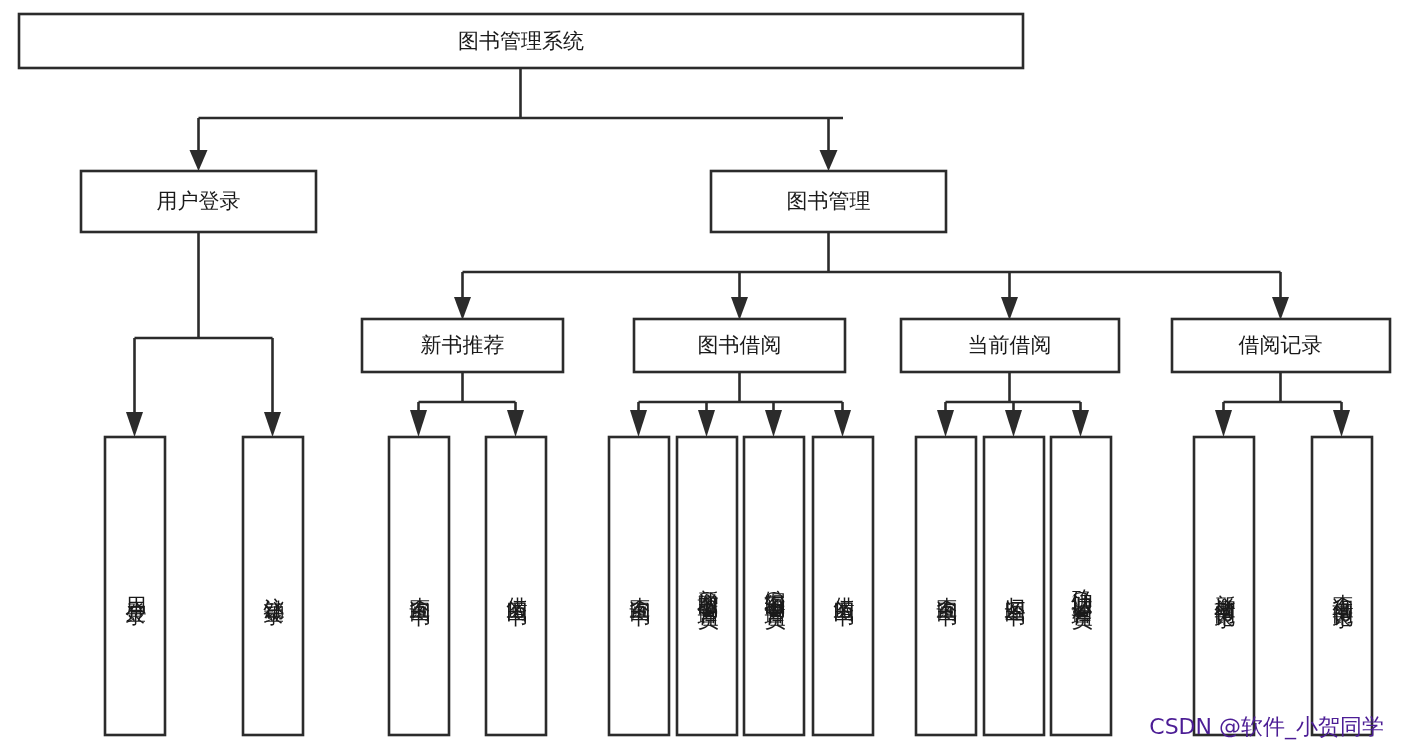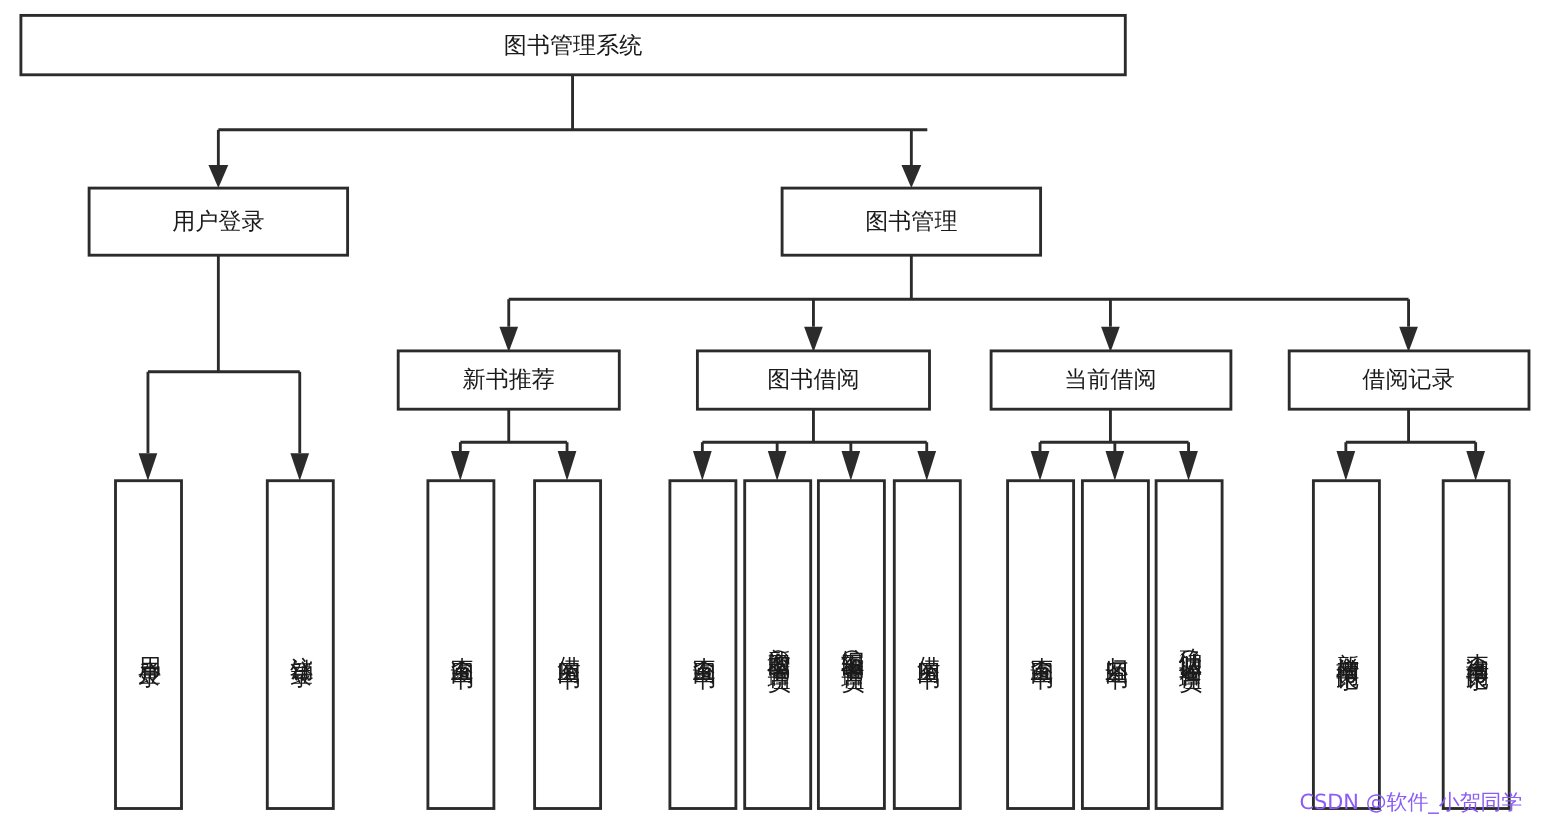--- a/index.html
+++ b/index.html
@@ -54,22 +54,22 @@
     text-anchor: middle;
     dominant-baseline: middle;
     writing-mode: vertical-rl;
     letter-spacing: 3px;
   }
   .watermark-text {
     position: absolute;
     right: 8px;
     bottom: 5px;
     font-family: "DejaVu Sans", "Liberation Sans", sans-serif;
-    font-size: 19px;
-    color: #8b5cf6;
+    font-size: 22px;
+    color: #4c1d95;
     white-space: nowrap;
     user-select: none;
   }
 </style>
 </head>
 <body>
 
 <div id="diagram-root">
 
   <svg id="flow-svg" viewBox="0 0 1405 747">

